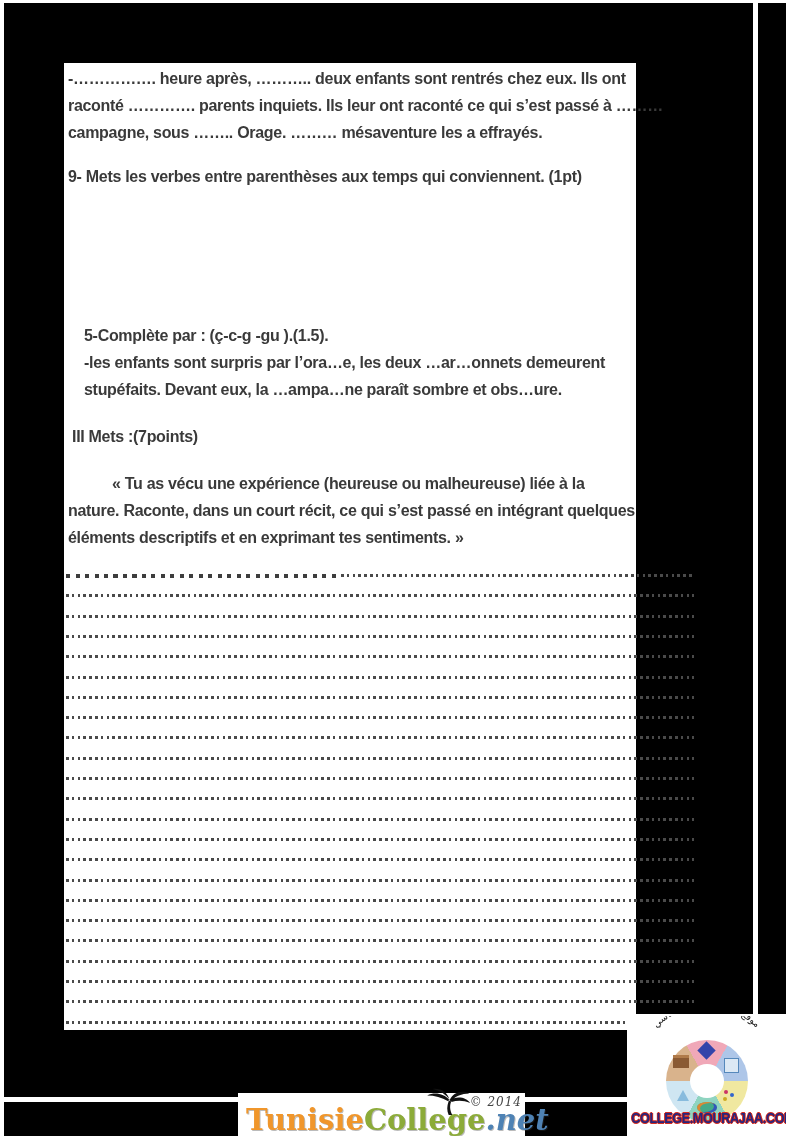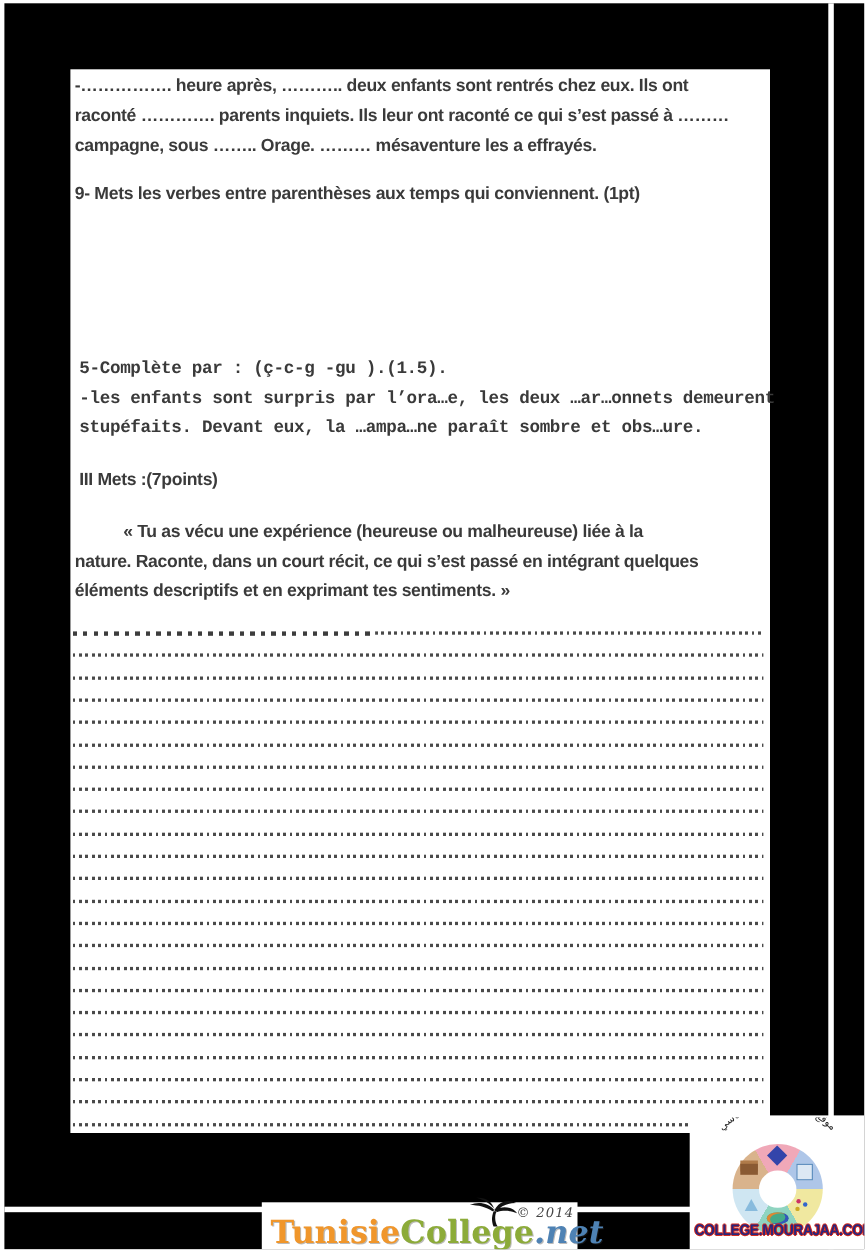--- a/index.html
+++ b/index.html
@@ -3,27 +3,27 @@
 <meta charset="utf-8">
 <style>
   html,body{margin:0;padding:0;background:#ffffff;}
   .canvas{position:relative;width:786px;height:1136px;background:#ffffff;overflow:hidden;
           font-family:"Liberation Sans",sans-serif;}
   
   .black-frame{position:absolute;left:4px;top:3px;right:0;bottom:0;background:#000;}
   .page-edge-right{position:absolute;left:753px;top:3px;width:5px;height:1133px;background:#fff;}
   .page-edge-bottom{position:absolute;left:4px;top:1097px;width:749px;height:5px;background:#fff;}
   
-  .content-box{position:absolute;left:64px;top:63px;width:636px;height:967px;background:#fff;}
+  .content-box{position:absolute;left:64px;top:63px;width:572px;height:967px;background:#fff;}
   .txt{position:absolute;color:#3a3a3a;font-weight:700;font-size:16px;line-height:27px;
        letter-spacing:-0.3px;white-space:nowrap;}
   .intro{left:4px;top:2px;}
   .q4-title{left:4px;top:100px;}
   .q4-items{left:4px;top:145px;}
-  .q5-block{left:8px;top:259px;font-family:Liberation Mono, monospace;}
+  .q5-block{left:20px;top:259px;}
   .essay-heading{left:8px;top:360px;}
   .essay-para{left:4px;top:407px;}
   .essay-para .indent{padding-left:44px;}
   
   .writing-lines{position:absolute;left:2px;top:511px;width:630px;height:455px;}
   .wline{position:absolute;height:3px;background:repeating-linear-gradient(90deg,#4a4a4a 0 2.6px,transparent 2.6px 5.8px);}
   .wline-coarse{position:absolute;height:4px;background:repeating-linear-gradient(90deg,#3d3d3d 0 4px,transparent 4px 9.5px);}
   
   .tc-box{position:absolute;left:238px;top:1093px;width:287px;height:43px;background:#fff;}
   .tc-text{position:absolute;left:8px;bottom:1px;font-family:"DejaVu Serif",serif;font-weight:700;

